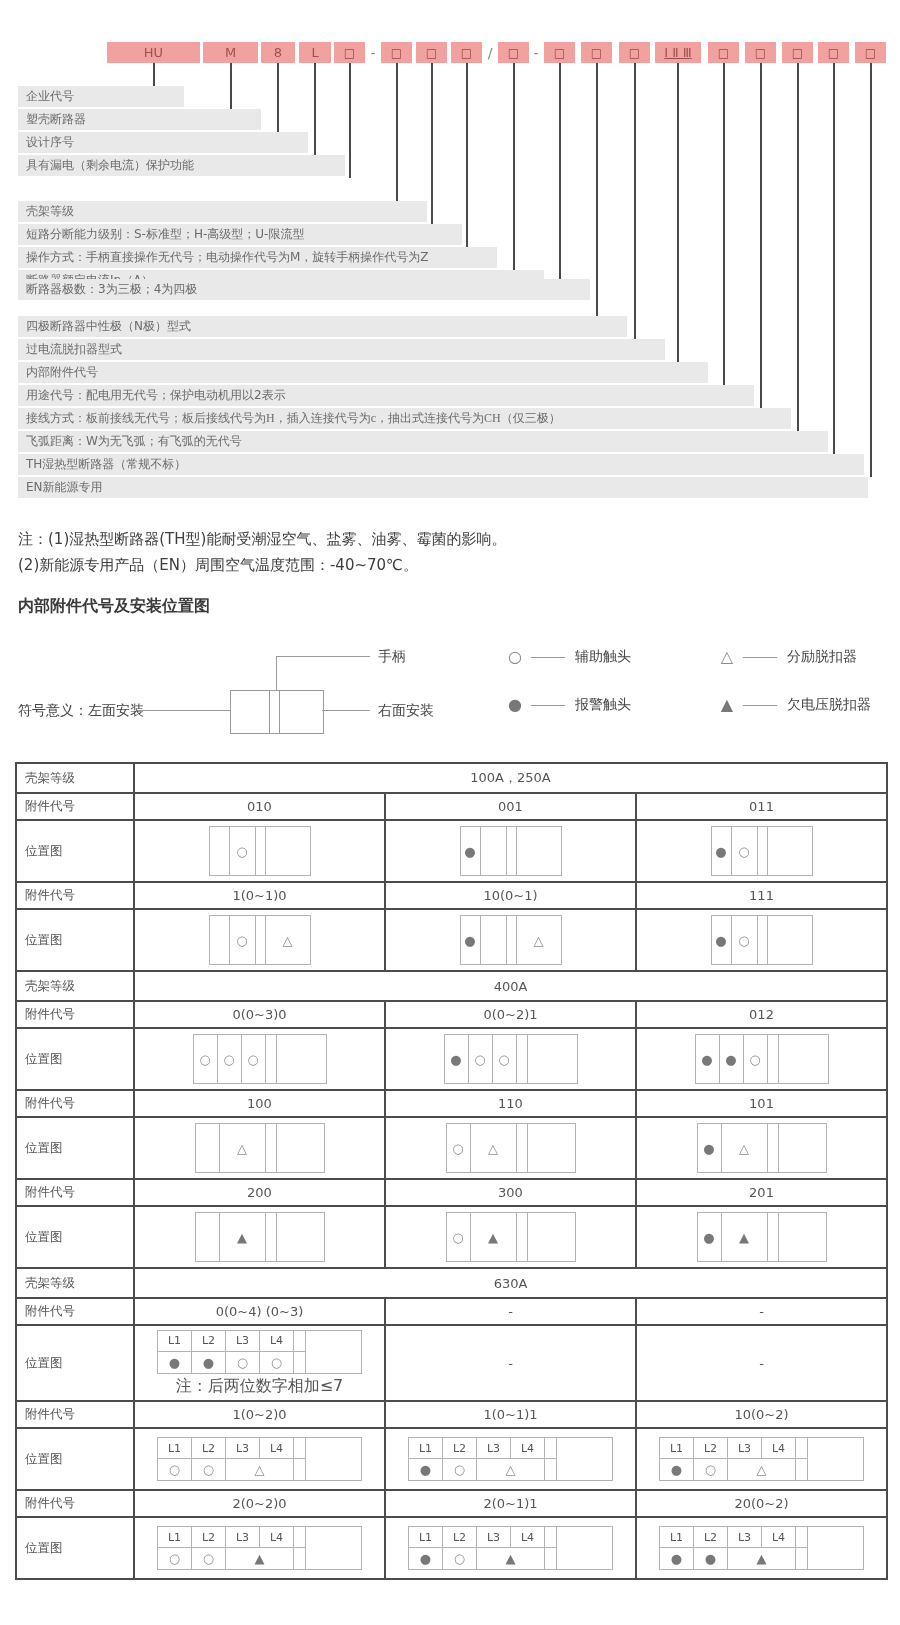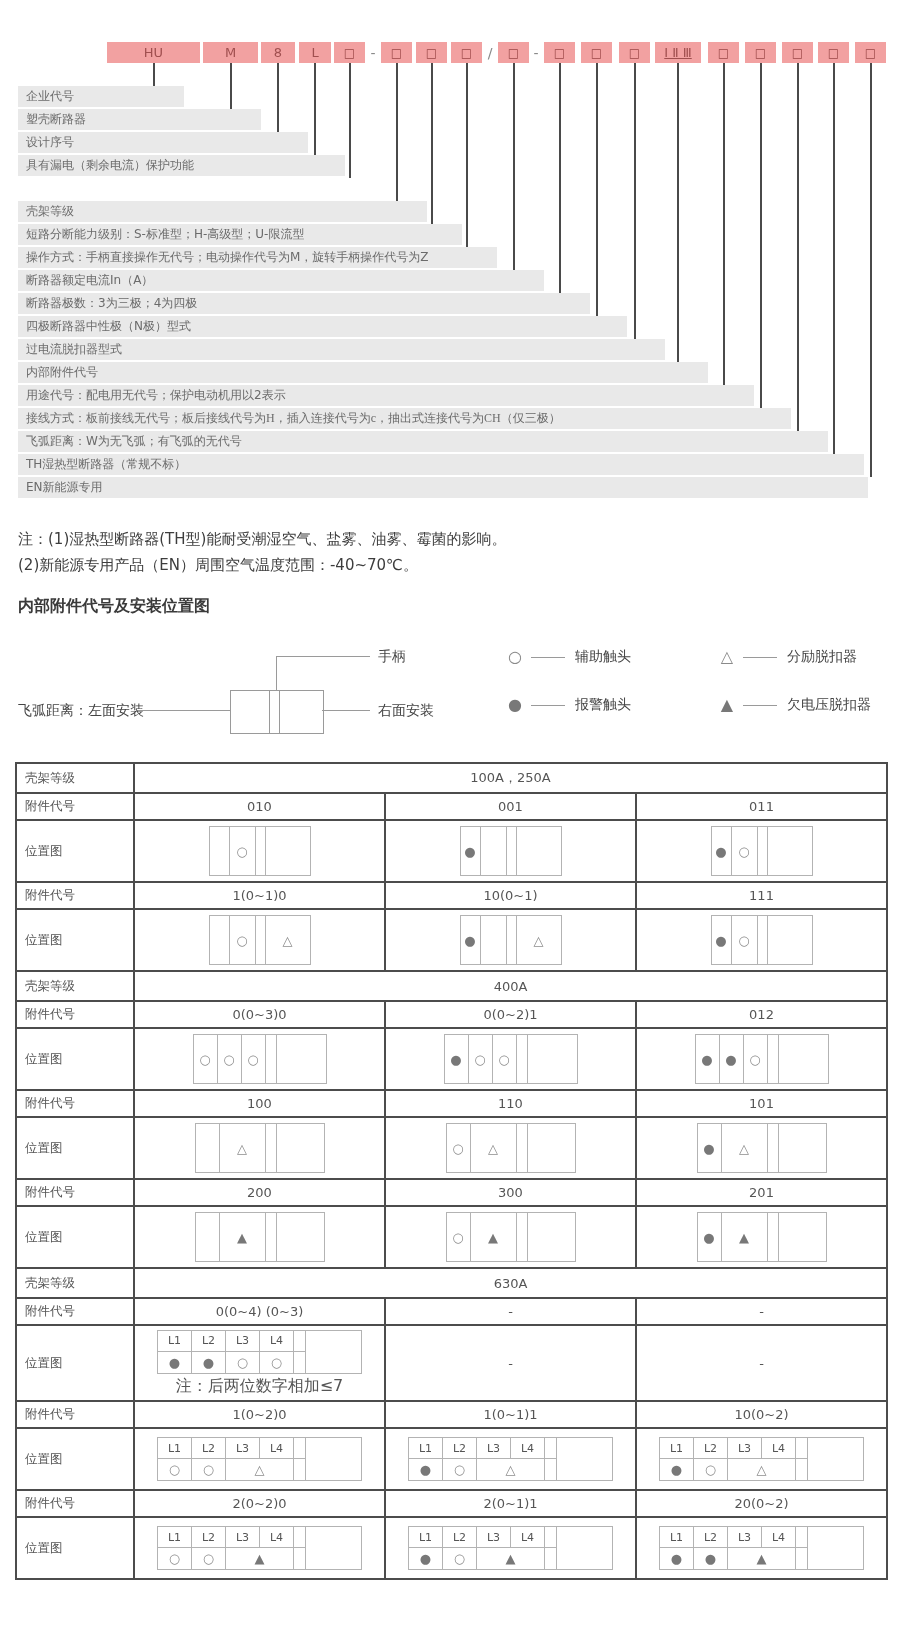--- a/index.html
+++ b/index.html
@@ -88,21 +88,21 @@
       <div class="mbox sq" style="left: 451px; width: 31px;">□</div>
       <div class="mline" style="left: 466px; top: 63px; height: 184px;"></div>
       <div class="mbar" style="top: 247px; width: 479px;">操作方式：手柄直接操作无代号；电动操作代号为M，旋转手柄操作代号为Z</div>
       <div class="msep" style="left: 483px; width: 14px;">/</div>
       <div class="mbox sq" style="left: 498px; width: 31px;">□</div>
       <div class="mline" style="left: 513px; top: 63px; height: 207px;"></div>
       <div class="mbar" style="top: 270px; width: 526px;">断路器额定电流In（A）</div>
       <div class="msep" style="left: 529px; width: 14px;">-</div>
       <div class="mbox sq" style="left: 544px; width: 31px;">□</div>
       <div class="mline" style="left: 559px; top: 63px; height: 230px;"></div>
-      <div class="mbar" style="top: 293px; width: 572px;">断路器极数：3为三极；4为四极</div>
+      <div class="mbar" style="top: 279px; width: 572px;">断路器极数：3为三极；4为四极</div>
       <div class="mbox sq" style="left: 581px; width: 31px;">□</div>
       <div class="mline" style="left: 596px; top: 63px; height: 253px;"></div>
       <div class="mbar" style="top: 316px; width: 609px;">四极断路器中性极（N极）型式</div>
       <div class="mbox sq" style="left: 619px; width: 31px;">□</div>
       <div class="mline" style="left: 634px; top: 63px; height: 276px;"></div>
       <div class="mbar" style="top: 339px; width: 647px;">过电流脱扣器型式</div>
       <div class="mbox" style="left: 655px; width: 46px; text-decoration: underline;">Ⅰ Ⅱ Ⅲ</div>
       <div class="mline" style="left: 677px; top: 63px; height: 299px;"></div>
       <div class="mbar" style="top: 362px; width: 690px;">内部附件代号</div>
       <div class="mbox sq" style="left: 708px; width: 31px;">□</div>
@@ -132,21 +132,21 @@
   <div class="legend-zone">
     <div class="sk-handle-h"></div>
     <div class="sk-handle-v"></div>
     <div class="sk-rect">
       <div class="sk-v1"></div>
       <div class="sk-v2"></div>
     </div>
     <div class="sk-left-h"></div>
     <div class="sk-right-h"></div>
     <div class="sk-label" style="left:378px;top:20px;">手柄</div>
-    <div class="sk-label" style="left:18px;top:74px;">飞弧距离：左面安装</div>
+    <div class="sk-label" style="left:18px;top:74px;">符号意义：左面安装</div>
     <div class="sk-label" style="left:378px;top:74px;">右面安装</div>
     <div class="legend-grid" id="legend-grid">
         <div class="lg-item">
           <span class="lg-sym">○</span>
           <span class="lg-line"></span>
           <span>辅助触头</span>
         </div>
         <div class="lg-item">
           <span class="lg-sym">△</span>
           <span class="lg-line"></span>

